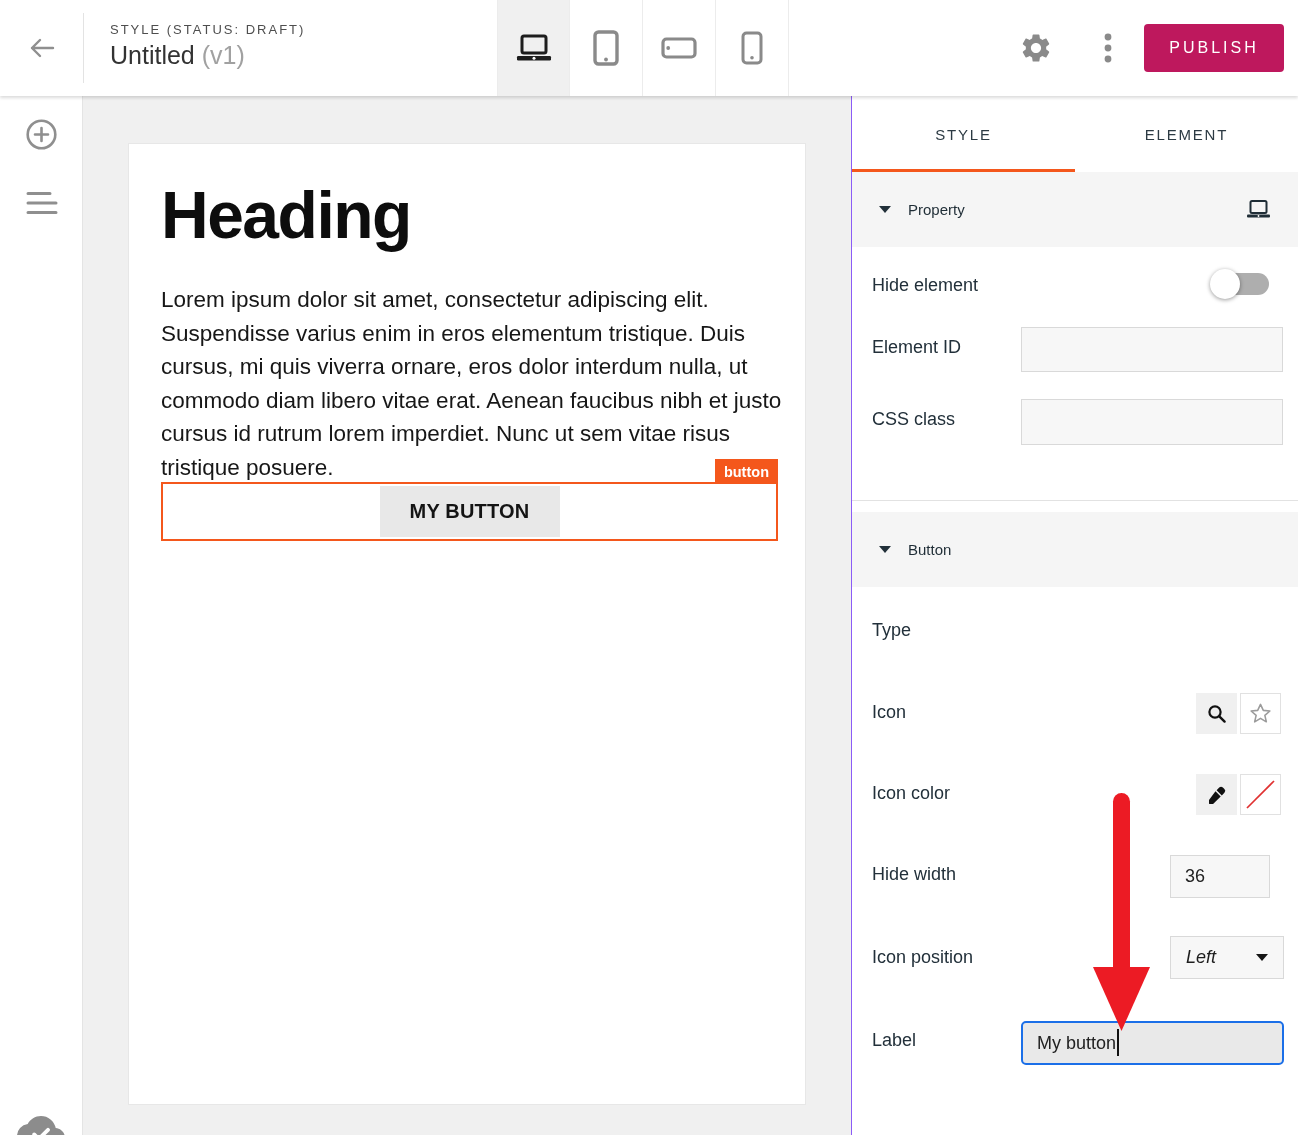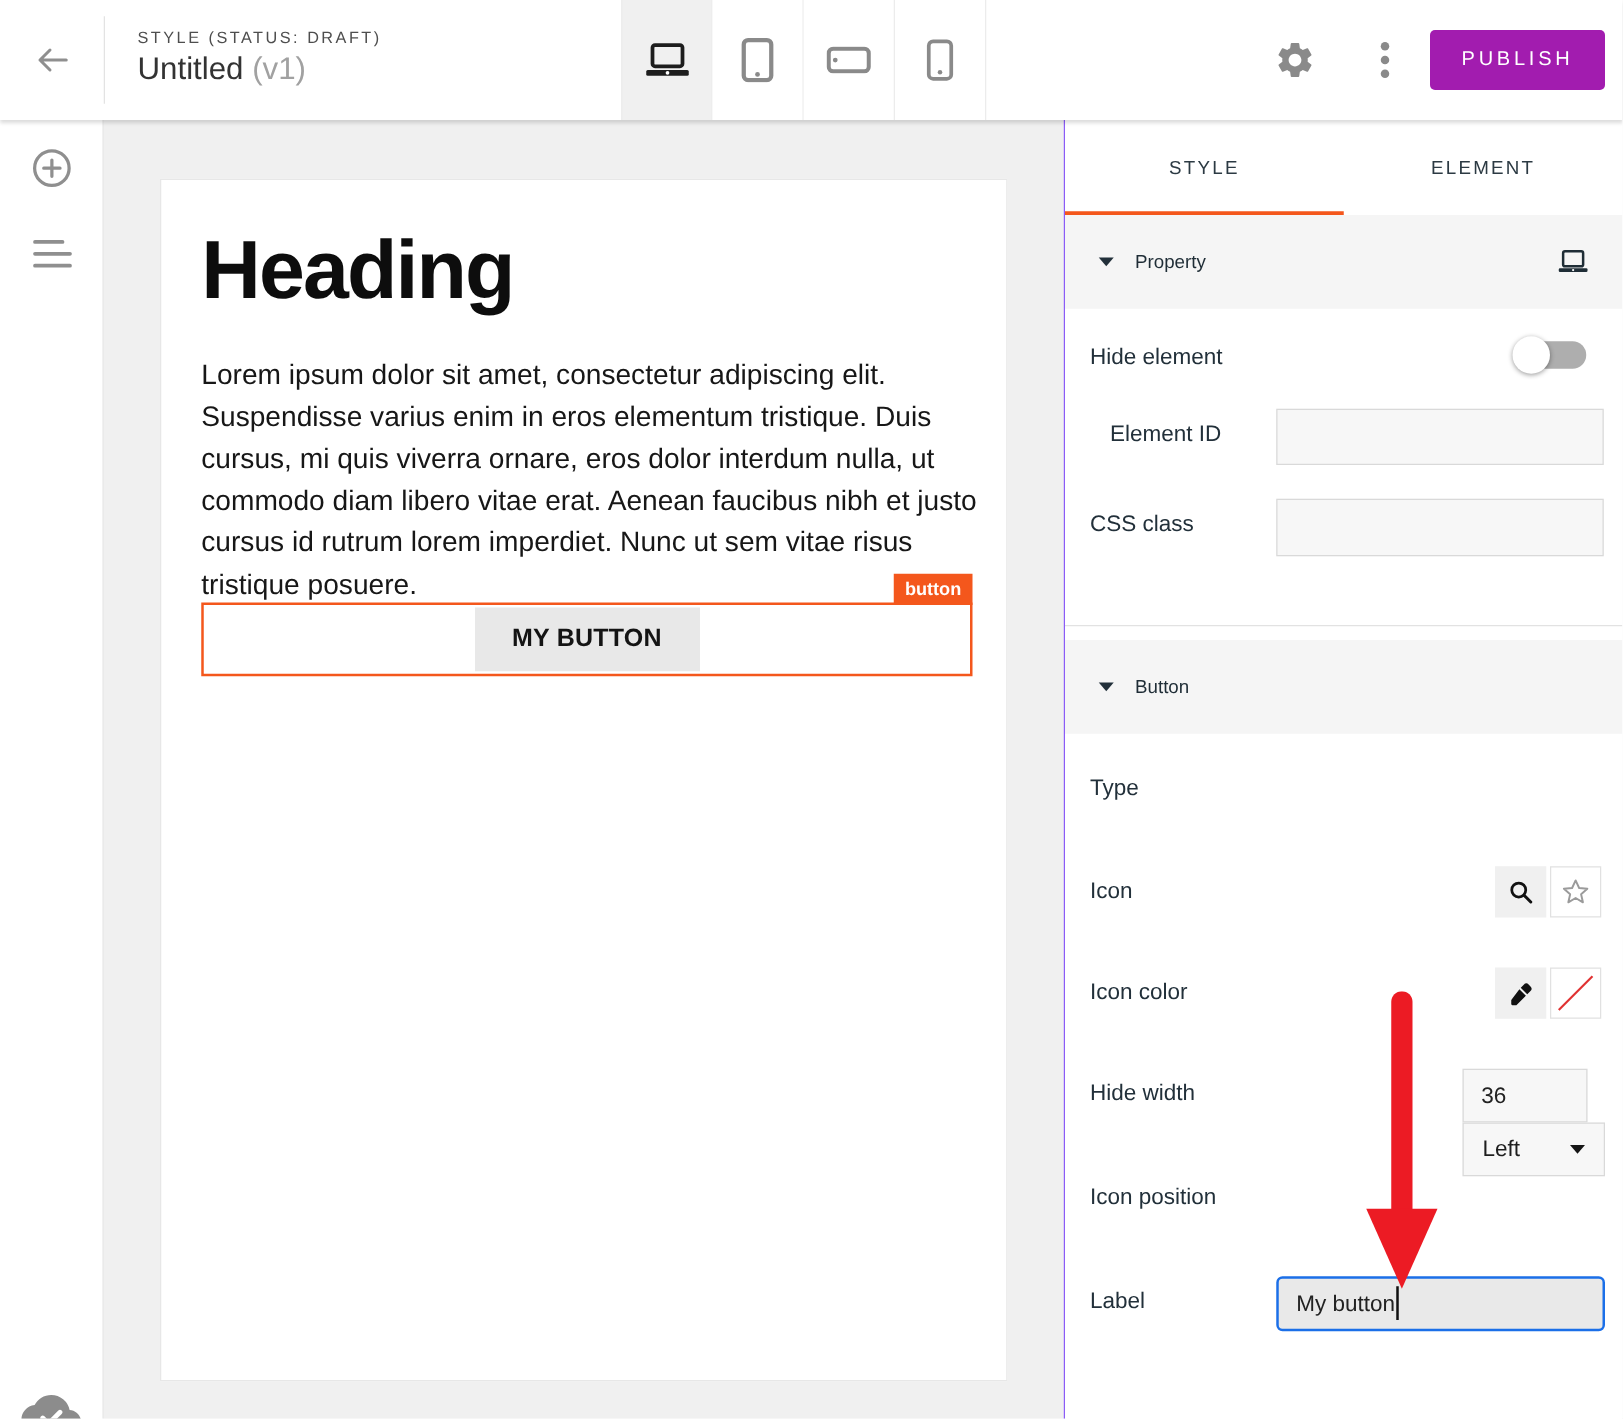--- a/index.html
+++ b/index.html
@@ -17,21 +17,21 @@
   .doc-title .version { color:#a1a1a1; }
 
   .devices { position:absolute; left:497px; top:0; height:96px; display:flex; }
   .device-cell { width:73px; height:96px; display:flex; align-items:center; justify-content:center;
                  border-right:1px solid #ececec; cursor:pointer; background:#fff; }
   .device-cell:first-child { border-left:1px solid #ececec; }
   .device-cell.active { background:#f0f0f0; }
 
   .gear-btn { position:absolute; left:1018px; top:30px; width:36px; height:36px; display:flex; align-items:center; justify-content:center; cursor:pointer; }
   .kebab-btn { position:absolute; left:1096px; top:30px; width:24px; height:36px; display:flex; align-items:center; justify-content:center; cursor:pointer; }
-  .publish-btn { position:absolute; left:1144px; top:24px; width:140px; height:48px; background:#a21caf; border:none;
+  .publish-btn { position:absolute; left:1144px; top:24px; width:140px; height:48px; background:#be185d; border:none;
                  border-radius:4px; color:#fff; font-size:16px; letter-spacing:3px; font-weight:500;
                  font-family:"Liberation Sans",sans-serif; cursor:pointer; }
 
   
   .rail { position:absolute; left:0; top:96px; width:83px; height:1039px; background:#fff;
           border-right:1px solid #e4e4e4; overflow:hidden; z-index:10; }
   .rail-add { position:absolute; left:25px; top:22px; cursor:pointer; }
   .rail-list { position:absolute; left:26px; top:94px; cursor:pointer; }
   .rail-cloud { position:absolute; left:17px; top:1016px; }
 
@@ -60,41 +60,41 @@
               padding:0 27px; cursor:pointer; }
   .sec-head.property { top:76px; }
   .sec-head.button { top:416px; }
   .sec-divider { position:absolute; top:404px; left:0; width:100%; height:1px; background:#e2e2e2; }
   .tri-down { width:0; height:0; border-left:6px solid transparent; border-right:6px solid transparent;
               border-top:7px solid #22303a; margin-right:17px; }
   .sec-title { font-size:15px; color:#1f2d36; }
   .head-right { margin-left:auto; display:flex; align-items:center; }
 
   .lbl { position:absolute; left:20px; font-size:18px; color:#22303a; }
-  .lbl.hide-el { top:179px; } .lbl.eid { top:241px;margin-left:16px; } .lbl.cssc { top:313px; }
+  .lbl.hide-el { top:179px; } .lbl.eid { top:241px; } .lbl.cssc { top:313px; }
   .lbl.type { top:524px; } .lbl.icon { top:606px; } .lbl.icolor { top:687px; }
   .lbl.iwidth { top:768px; } .lbl.ipos { top:851px; } .lbl.label { top:934px; }
 
   .toggle { position:absolute; left:362px; top:177px; width:55px; height:22px; border-radius:11px; background:#aeaeae; cursor:pointer; }
   .knob { position:absolute; left:-4px; top:-4px; width:30px; height:30px; border-radius:50%; background:#fff;
           box-shadow:0 1px 4px rgba(0,0,0,.4); }
 
   .tin { position:absolute; background:#f7f7f7; border:1px solid #d9d9d9; font-size:18px; color:#222;
          font-family:"Liberation Sans",sans-serif; padding:0 14px; outline:none; }
   .tin.eid { left:169px; top:231px; width:262px; height:45px; }
   .tin.cssc { left:169px; top:303px; width:262px; height:46px; }
   .tin.iwidth { left:318px; top:759px; width:100px; height:43px; }
   .tin.label-in { left:169px; top:925px; width:263px; height:44px; border:2px solid #1B6FE8; background:#e9e9e9;
                   border-radius:5px; }
   .cursor-bar { position:absolute; left:265px; top:933px; width:2px; height:27px; background:#111; z-index:6; }
 
   .dd { position:absolute; background:#f7f7f7; border:1px solid #d9d9d9; display:flex; align-items:center;
         justify-content:space-between; padding:0 15px; font-size:18px; color:#1e1e1e; cursor:pointer; }
   .dd.type { left:169px; top:514px; width:263px; height:43px; }
-  .dd.ipos { left:318px; top:802px; width:114px; height:43px; }
+  .dd.ipos { left:318px; top:840px; width:114px; height:43px;font-style:italic; }
   .dd-caret { width:0; height:0; border-left:6.5px solid transparent; border-right:6.5px solid transparent;
               border-top:7.5px solid #161616; }
 
   .sq { position:absolute; width:41px; height:41px; display:flex; align-items:center; justify-content:center; cursor:pointer; }
   .sq.gray { background:#f0f0f0; }
   .sq.white { background:#fff; border:1px solid #e1e1e1; }
   .sq.s-icon1 { left:344px; top:597px; } .sq.s-icon2 { left:388px; top:597px; }
   .sq.s-col1 { left:344px; top:678px; } .sq.s-col2 { left:388px; top:678px; }
 
   .red-arrow { position:absolute; left:240px; top:697px; z-index:8; pointer-events:none; }

